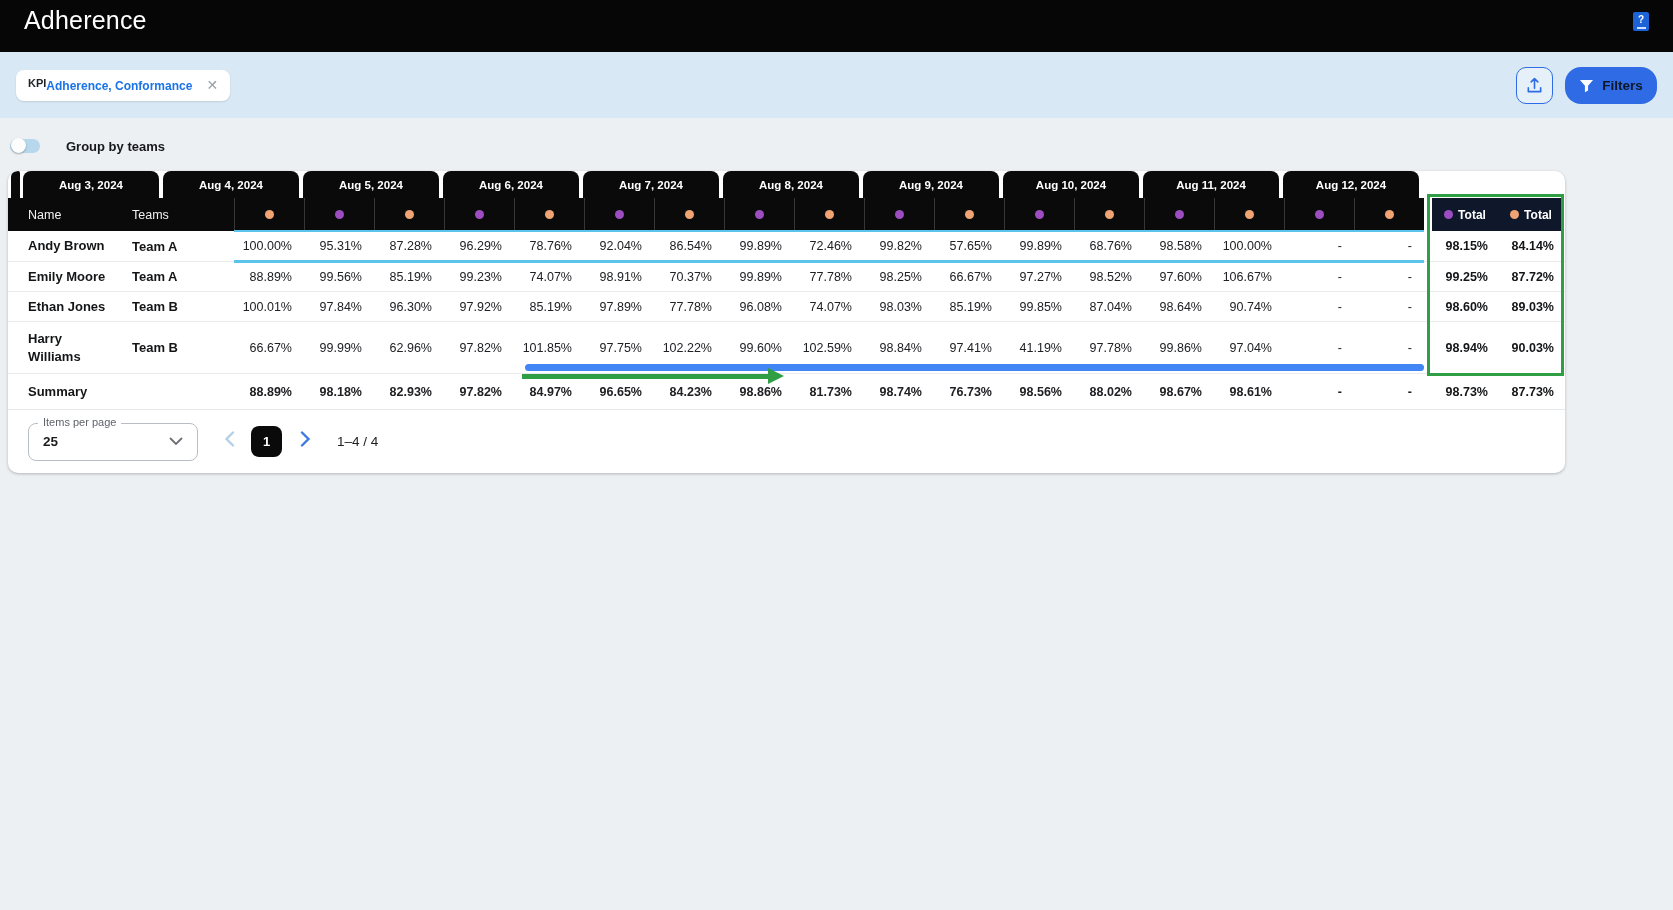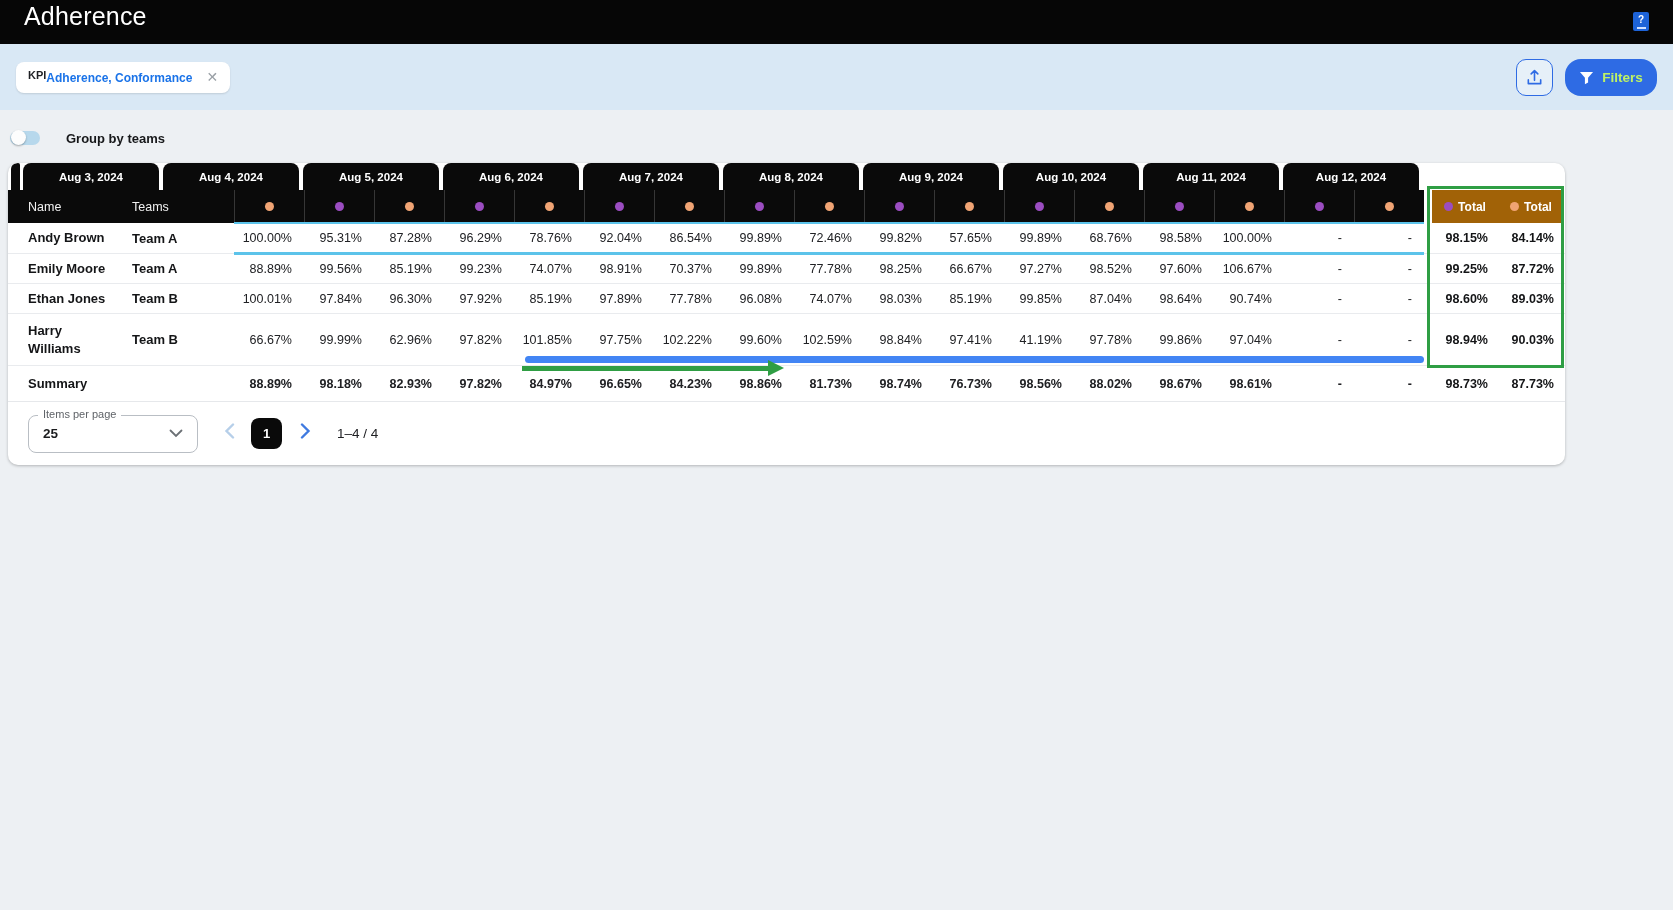--- a/index.html
+++ b/index.html
@@ -1,20 +1,20 @@
 <!DOCTYPE html>
 <html><head>
 <meta charset="utf-8">
 <style>
   * { box-sizing: border-box; margin: 0; padding: 0; }
   html,body { width:1673px; height:910px; overflow:hidden;
     font-family:"Liberation Sans", sans-serif; background:#edf0f3; }
 
   
-  .appbar { height:44px; background:#060606; display:flex; align-items:center;
+  .appbar { height:52px; background:#060606; display:flex; align-items:center;
     padding:0 18px 12px 24px; position:relative; }
   .appbar-title { color:#fff; font-size:25px; font-weight:400; letter-spacing:.2px; }
   .help-badge { position:absolute; right:24px; top:12px; width:16px; height:19px;
     background:#1d63d8; border-radius:2px; display:flex; flex-direction:column;
     align-items:center; justify-content:center; cursor:pointer; }
   .help-badge .q { color:#fff; font-size:10px; font-weight:bold; line-height:10px; }
   .help-badge .bar { width:9px; height:2px; background:#cfe0ff; margin-top:2px; }
 
   
   .band { height:66px; background:#d9e8f5; display:flex; align-items:center;
@@ -25,21 +25,21 @@
   .kpi-label { font-size:11px; font-weight:bold; color:#1f2125; }
   .kpi-value { font-size:12px; font-weight:bold; color:#1a73e8; margin-top:2px; }
   .kpi-close { margin-left:14px; color:#9aa0a6; font-size:14px; cursor:pointer;
     line-height:14px; }
   .band-right { position:absolute; right:16px; top:58px; display:flex; gap:12px;
     top:15px; align-items:center; }
   .export-btn { width:37px; height:37px; border:1px solid #2e6be4; border-radius:10px;
     background:rgba(255,255,255,.35); display:flex; align-items:center;
     justify-content:center; cursor:pointer; }
   .filters-btn { height:37px; min-width:92px; background:#2e6be4; border-radius:16px;
-    color:#bef264; display:flex; align-items:center; justify-content:center; gap:8px;
+    color:#0f172a; display:flex; align-items:center; justify-content:center; gap:8px;
     font-size:13.5px; font-weight:bold; padding:0 11px; cursor:pointer; }
 
   
   .toggle-row { display:flex; align-items:center; margin:16px 0 13px 10px; height:24px; }
   .switch { width:30px; height:14px; background:#b7d8ec; border-radius:8px;
     position:relative; cursor:pointer; }
   .switch .knob { width:15px; height:15px; background:#fdfdfd; border-radius:50%;
     position:absolute; left:1px; top:-1px; box-shadow:0 1px 2px rgba(0,0,0,.3); }
   .toggle-label { margin-left:26px; font-size:13px; font-weight:bold; color:#17181a; }
 
@@ -59,21 +59,21 @@
     grid-template-columns:110px 116px repeat(17,70px) 8px 66px 66px; }
 
   .header-row { height:33px; align-items:center; }
   .header-row .h-name, .header-row .h-teams { background:#0a0a0a; color:#f1f1f1;
     font-size:12.5px; height:33px; display:flex; align-items:center; }
   .header-row .h-name { padding-left:20px; }
   .header-row .h-teams { padding-left:14px; }
   .h-dot { background:#0a0a0a; height:33px; display:flex; align-items:center;
     justify-content:center; border-left:1px solid rgba(255,255,255,.18); }
   .h-gap { background:#fff; height:33px; }
-  .h-total { background:#a16207; height:33px; display:flex; align-items:center;
+  .h-total { background:#0f172a; height:33px; display:flex; align-items:center;
     justify-content:center; gap:5px; color:#fff; font-size:12px; font-weight:bold; }
   .dot { width:9px; height:9px; border-radius:50%; display:inline-block; }
 
   .row { height:30px; align-items:center; border-bottom:1px solid #e9ebee; }
   .row.first { height:31px; }
   .row.tall { height:52px; }
   .row.summary { height:35px; border-bottom:none; }
   .c-name { padding-left:20px; font-size:13px; font-weight:bold; color:#141517;
     line-height:1.35; }
   .c-team { padding-left:14px; font-size:13px; font-weight:bold; color:#141517; }

